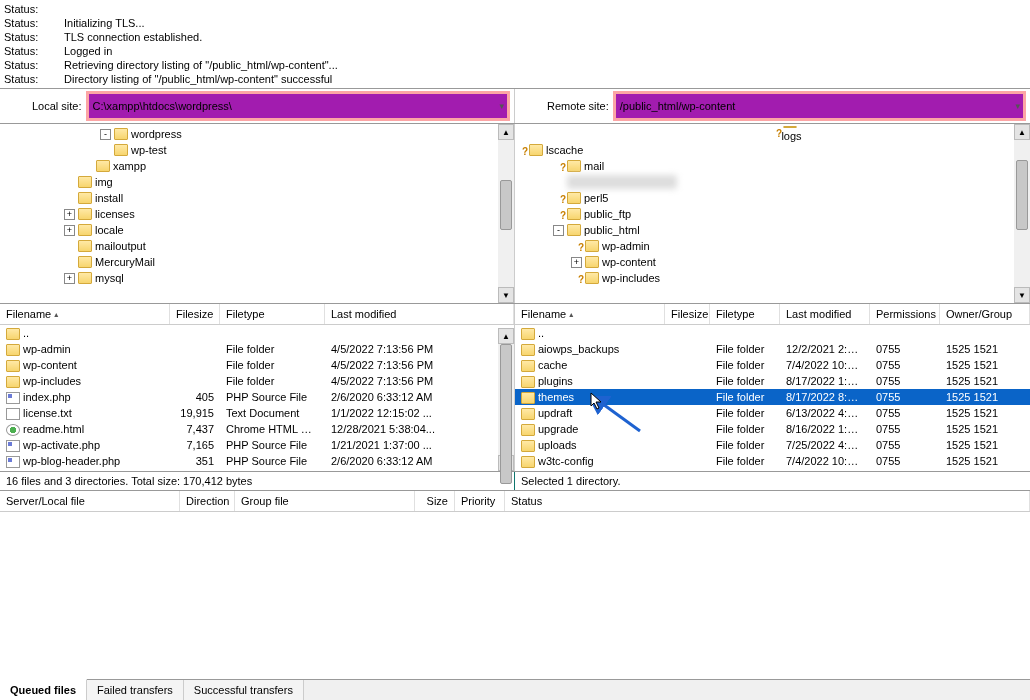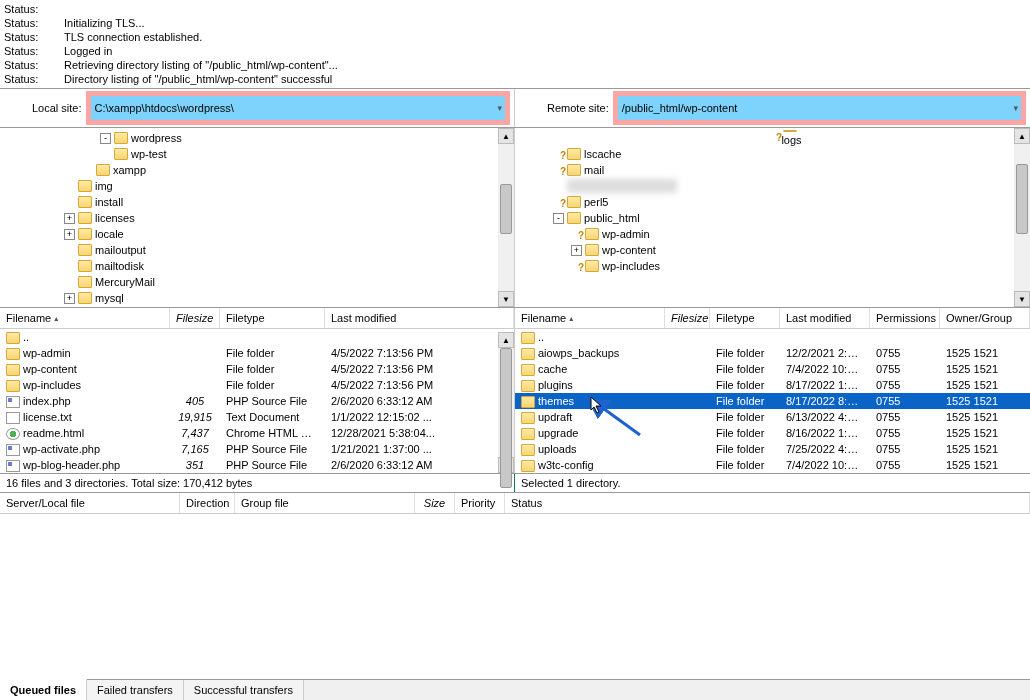--- a/index.html
+++ b/index.html
@@ -4,21 +4,21 @@
 <style>
 * { box-sizing: border-box; margin: 0; padding: 0; }
 body { font-family: "Segoe UI", Tahoma, sans-serif; font-size: 11px; color: #000; background: #fff; width: 1030px; height: 700px; overflow: hidden; display: flex; flex-direction: column; }
 .status-log { border-bottom: 1px solid #999; padding: 2px 4px; }
 .status-log .row { display: flex; line-height: 14px; }
 .status-log .lbl { width: 60px; }
 .path-row { display: flex; border-bottom: 1px solid #999; }
 .path-cell { display: flex; align-items: center; padding: 2px 4px; border-right: 1px solid #ccc; }
 .path-cell:last-child { border-right: none; }
 .path-lbl { margin-right: 4px; white-space: nowrap; padding-left: 28px; }
-.path-input { flex: 1; border: 5px solid #fca5a5; background: #7dd3fc; height: 18px; padding: 12px 4px; font-size: 11px; display: flex; align-items: center; position: relative; }
+.path-input { flex: 1; border: 3px solid #fca5a5; background: #a21caf; height: 18px; padding: 12px 4px; font-size: 11px; display: flex; align-items: center; position: relative; }
 .path-input::after { content: "▾"; position: absolute; right: 3px; font-size: 9px; color: #555; }
 .trees { display: flex; border-bottom: 1px solid #999; height: 180px; }
 .tree-pane { width: 50%; overflow: auto; padding: 2px 0; border-right: 1px solid #ccc; position: relative; }
 .tree-pane:last-child { border-right: none; }
 .tree-node { display: flex; align-items: center; height: 16px; line-height: 16px; white-space: nowrap; }
 .expander { width: 11px; height: 11px; border: 1px solid #888; display: inline-flex; align-items: center; justify-content: center; font-size: 9px; line-height: 9px; margin-right: 3px; background: #fff; cursor: pointer; }
 .expander.blank { border: none; background: transparent; }
 .folder-icon { width: 14px; height: 12px; background: linear-gradient(#ffe9a6,#f7d56e); border: 1px solid #d4a93b; border-radius: 1px; margin-right: 3px; display: inline-block; }
 .folder-icon.unknown { background: linear-gradient(#ffe9a6,#f7d56e); position: relative; }
 .folder-icon.unknown::before { content: "?"; position: absolute; left: -8px; top: -1px; font-size: 10px; color: #c77f00; font-weight: bold; }
@@ -50,21 +50,21 @@
 .tabs { display: flex; border-top: 1px solid #999; background: #f0f0f0; }
 .tab { padding: 4px 10px; border-right: 1px solid #ccc; background: #f4f4f4; cursor: pointer; }
 .tab.active { background: #fff; font-weight: bold; border-top: 1px solid #fff; margin-top: -1px; }
 .scrollbar-v { position: absolute; right: 0; top: 0; bottom: 0; width: 16px; background: #f0f0f0; display: flex; flex-direction: column; }
 .sb-btn { height: 16px; background: #e4e4e4; border: 1px solid #bbb; display: flex; align-items: center; justify-content: center; font-size: 8px; cursor: pointer; }
 .sb-track { flex: 1; position: relative; }
 .sb-thumb { position: absolute; left: 2px; right: 2px; background: #c8c8c8; border: 1px solid #999; border-radius: 2px; }
 .cursor { position: absolute; width: 14px; height: 18px; pointer-events: none; z-index: 100; }
 .cursor svg { width: 14px; height: 18px; }
 .arrow-annot { position: absolute; pointer-events: none; z-index: 99; }
-.col-r { text-align: center; font-style: italic; }
+.col-r { text-align: right; }
 </style>
 </head>
 <body>
 
 <div class="status-log" id="status-log">
     <div class="row">
       <span class="lbl">Status:</span>
     </div>
     <div class="row">
       <span class="lbl">Status:</span>
@@ -141,25 +141,20 @@
         <span>locale</span>
       </div>
       <div class="tree-node" style="padding-left: 64px;">
         <span class="expander blank"></span>
         <span class="folder-icon"></span>
         <span>mailoutput</span>
       </div>
       <div class="tree-node" style="padding-left: 64px;">
         <span class="expander blank"></span>
         <span class="folder-icon"></span>
-        <span>mailtodisk</span>
-      </div>
-      <div class="tree-node" style="padding-left: 64px;">
-        <span class="expander blank"></span>
-        <span class="folder-icon"></span>
         <span>MercuryMail</span>
       </div>
       <div class="tree-node" style="padding-left: 64px;">
         <span class="expander">+</span>
         <span class="folder-icon"></span>
         <span>mysql</span>
       </div>
       <div class="scrollbar-v">
       <div class="sb-btn">▲</div>
       <div class="sb-track">
@@ -167,38 +162,43 @@
         </div>
       <div class="sb-btn">▼</div>
     </div>
   </div>
   <div class="tree-pane" id="remote-tree">
     <div class="tree-node" style="padding-left: 38px; flex-direction: column;">
         <span class="expander blank"></span>
         <span class="folder-icon unknown"></span>
         <span>logs</span>
       </div>
+      <div class="tree-node" style="">
+        <span class="expander blank"></span>
+        <span class="folder-icon unknown"></span>
+        <span>lscache</span>
+      </div>
       <div class="tree-node" style="padding-left: 38px;">
         <span class="expander blank"></span>
         <span class="folder-icon unknown"></span>
-        <span>lscache</span>
+        <span>mail</span>
       </div>
       <div class="tree-node" style="padding-left: 38px;">
         <span class="expander blank"></span>
-        <span class="folder-icon unknown"></span>
-        <span>mail</span>
+        <span class="blurred"></span>
       </div>
       <div class="tree-node" style="padding-left: 38px;">
         <span class="expander blank"></span>
-        <span class="blurred"></span>
+        <span class="folder-icon unknown"></span>
+        <span>perl5</span>
       </div>
       <div class="tree-node" style="padding-left: 38px;">
         <span class="expander blank"></span>
         <span class="folder-icon unknown"></span>
-        <span>perl5</span>
+        <span>public_ftp</span>
       </div>
       <div class="tree-node" style="padding-left: 38px;">
         <span class="expander">-</span>
         <span class="folder-icon"></span>
         <span>public_html</span>
       </div>
       <div class="tree-node" style="padding-left: 56px;">
         <span class="expander blank"></span>
         <span class="folder-icon unknown"></span>
         <span>wp-admin</span>

